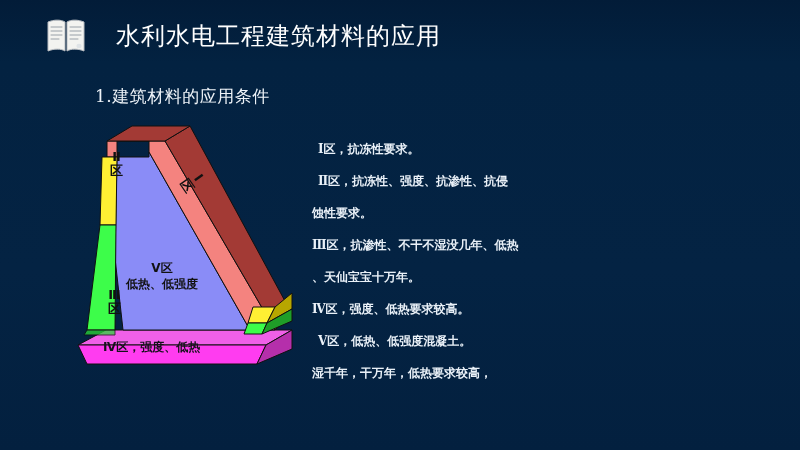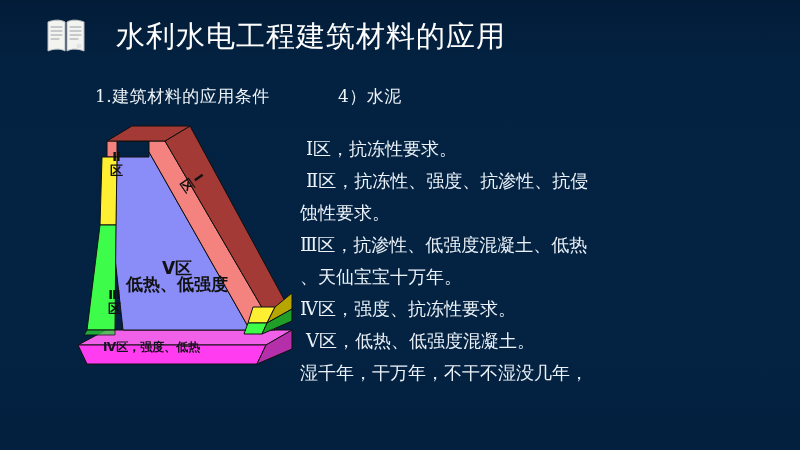--- a/index.html
+++ b/index.html
@@ -23,41 +23,41 @@
   .book-icon{
     width:40px;height:36px;position:relative;flex:0 0 auto;
   }
   .title-num{
     font-family:"DejaVu Serif","Liberation Serif",serif;
     font-size:27px;letter-spacing:1px;color:#ffffff;
     line-height:1;
   }
   .title-main{
     font-family:"DejaVu Serif","Liberation Serif",serif;
-    font-size:29px;color:#ffffff;line-height:1;letter-spacing:1px;
+    font-size:24px;color:#ffffff;line-height:1;letter-spacing:1px;
     margin-left:14px;
   }
 
   
   .sub-left{
     position:absolute;left:95px;top:85px;
     font-family:"DejaVu Serif","Liberation Serif",serif;
     font-size:17px;color:#eef3f8;letter-spacing:.5px;
   }
   .sub-right{
     position:absolute;left:338px;top:85px;
     font-family:"DejaVu Serif","Liberation Serif",serif;
     font-size:17px;color:#eef3f8;letter-spacing:.5px;
   }
 
   
   .text-block{
-    position:absolute;left:300px;top:133px;width:350px;
+    position:absolute;left:312px;top:133px;width:350px;
     font-family:"DejaVu Serif","Liberation Serif",serif;
-    font-size:18px;color:#eaf1f8;
+    font-size:12px;color:#eaf1f8;font-weight:bold;
   }
   .text-block .line{
     line-height:32px;white-space:nowrap;
   }
   .text-block .line.indent{ text-indent:6px; }
 
   
   #dam{
     position:absolute;left:70px;top:108px;width:235px;height:265px;
   }
@@ -73,21 +73,21 @@
     display:flex;flex-direction:column;align-items:center;
     line-height:14px;font-size:13px;
   }
   #lbl-II{ left:40px; top:42px; }
   #lbl-III{ left:38px; top:180px; }
   #lbl-I{
     left:116px;top:60px;font-size:13px;
     transform:rotate(55deg);transform-origin:50% 50%;
   }
   #lbl-V{
-    left:56px;top:152px;font-size:17px;text-align:center;
+    left:56px;top:152px;font-size:12px;text-align:center;
     line-height:16px;
   }
   #lbl-IV{
     left:33px;top:231px;font-size:12px;color:#14121a;
     letter-spacing:0px;
   }
 </style>
 </head>
 <body>
 
@@ -108,31 +108,30 @@
           <line x1="24" y1="17" x2="35" y2="17"></line>
           <line x1="24" y1="21" x2="32" y2="21"></line>
         </g>
         <ellipse cx="33" cy="28" rx="2.6" ry="2.2" fill="#dfe3e6"></ellipse>
       </svg>
     </span>
     <span class="title-main">水利水电工程建筑材料的应用</span>
   </div>
 
   <div class="sub-left">1.建筑材料的应用条件</div>
-  <div class="sub-right">4）水泥</div>
 
   <div class="text-block">
     <div class="line indent">Ⅰ区，抗冻性要求。</div>
     <div class="line indent">Ⅱ区，抗冻性、强度、抗渗性、抗侵</div>
     <div class="line">蚀性要求。</div>
-    <div class="line">Ⅲ区，抗渗性、低强度混凝土、低热</div>
+    <div class="line">Ⅲ区，抗渗性、不干不湿没几年、低热</div>
     <div class="line">、天仙宝宝十万年。</div>
-    <div class="line">Ⅳ区，强度、抗冻性要求。</div>
+    <div class="line">Ⅳ区，强度、低热要求较高。</div>
     <div class="line indent">Ⅴ区，低热、低强度混凝土。</div>
-    <div class="line">湿千年，干万年，不干不湿没几年，</div>
+    <div class="line">湿千年，干万年，低热要求较高，</div>
   </div>
 
   <div id="dam">
     <svg width="235" height="265" viewBox="0 0 235 265">
       <g stroke="#101010" stroke-width="1" stroke-linejoin="round">
 
         <polygon points="8,237 196,237 222,222 36,222" fill="#f060e8"></polygon>
 
         <polygon points="8,237 196,237 187,256 17,256" fill="#ff3cf0"></polygon>
 

